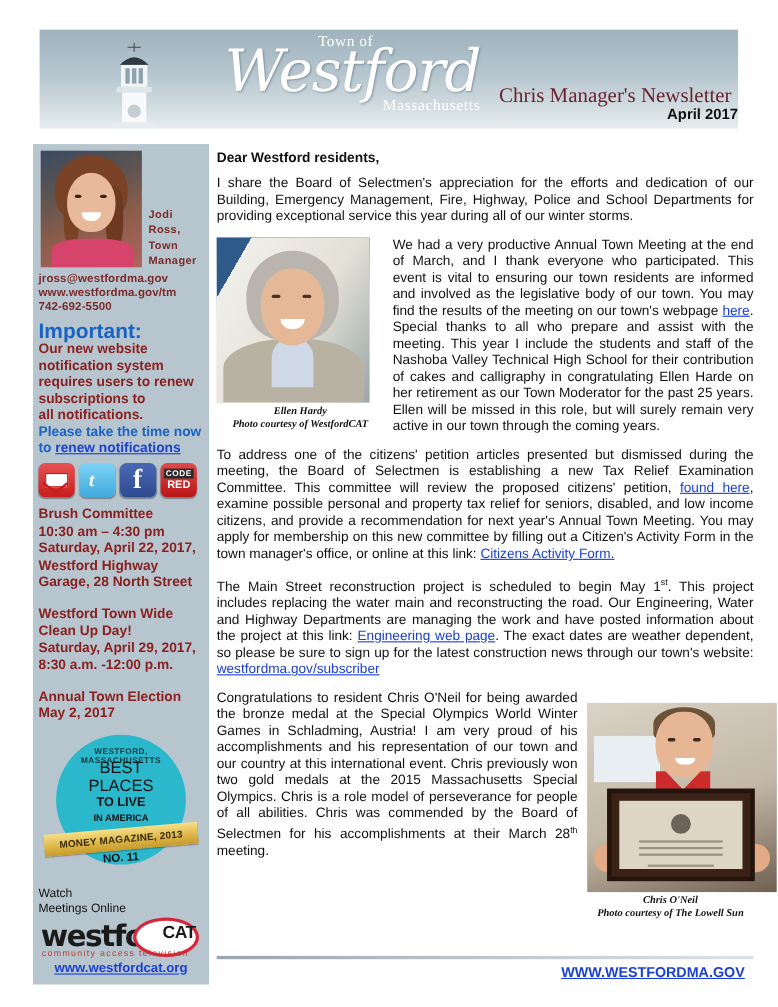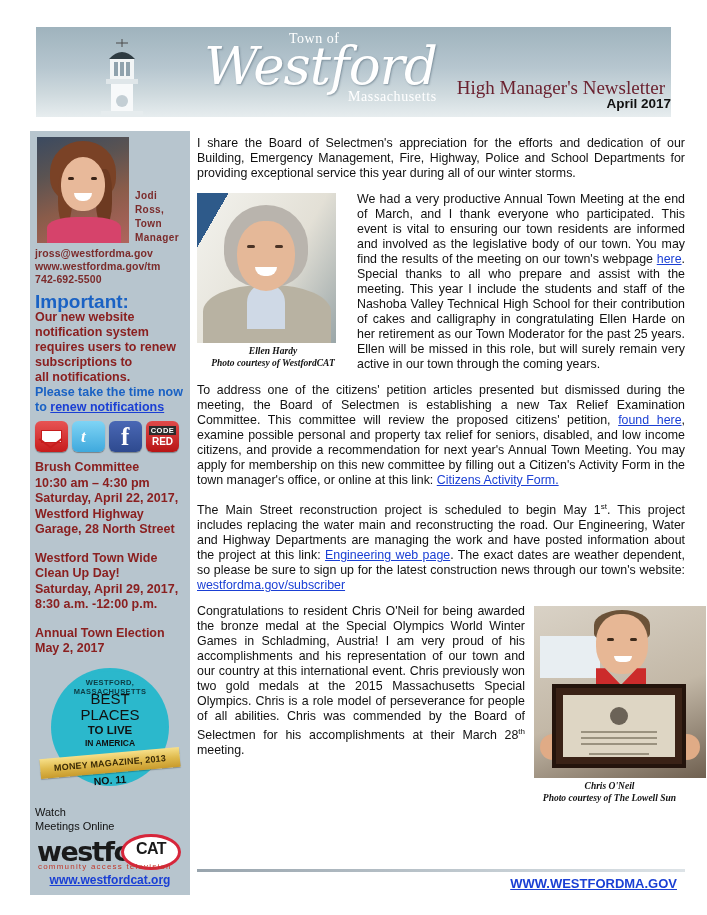--- a/index.html
+++ b/index.html
@@ -307,21 +307,21 @@
   }
   .cat-bubble {
     position: absolute;
     right: 4px; top: 0px;
     width: 54px; height: 30px;
     border: 3px solid #d6263b;
     border-radius: 50%;
     background: #ffffff;
   }
   .cat-bubble span {
-    display: block; text-align: center; line-height: 24px;
+    display: block; text-align: right; line-height: 24px;
     font-size: 16px; font-weight: bold; color: #1a1a1a; letter-spacing: -.5px;
   }
   .cat-tag {
     position: absolute;
     left: 3px; top: 28px;
     font-size: 8px;
     color: #c0392b;
     letter-spacing: 1.2px;
   }
   .cat-url {
@@ -384,21 +384,21 @@
     line-height: 11.5px;
     text-align: center;
     color: #111;
     padding-top: 3px;
   }
 
   
   #chris-fig {
     float: right;
     width: 151px;
-    margin: 2px 0 0 9px;
+    margin: 12px 0 0 9px;
   }
   #chris-photo {
     width: 172px;
     height: 172px;
     background: linear-gradient(165deg,#cbbfae 0%,#b6a896 40%,#8a7a68 100%);
     position: relative;
     overflow: hidden;
   }
   #chris-photo .room { position:absolute; inset:0; background: linear-gradient(160deg,#d9d2c6 0%,#c3b8a7 55%,#6f6050 100%); }
   #chris-photo .screen { position:absolute; left:6px; top:30px; width:60px; height:42px; background:#e8eef2; }
@@ -449,21 +449,21 @@
     <rect x="29" y="23" width="4" height="14" fill="#8fa2ad"></rect>
     <rect x="35" y="23" width="4" height="14" fill="#8fa2ad"></rect>
     <rect x="15" y="40" width="32" height="5" fill="#dfe6e9"></rect>
     <rect x="20" y="45" width="22" height="33" fill="#f7f9fa"></rect>
     <circle cx="31" cy="62" r="6" fill="#c3ced4"></circle>
     <rect x="10" y="72" width="42" height="6" fill="#e6ecee"></rect>
   </svg>
   <div class="town-of">Town of</div>
   <div class="westford-script">Westford</div>
   <div class="mass-script">Massachusetts</div>
-  <div class="tm-newsletter">High Manager's Newsletter</div>
+  <div class="tm-newsletter">Chris Manager's Newsletter</div>
 </div>
 <div id="issue-date">April 2017</div>
 
 <div id="sidebar">
 
   <div class="portrait">
     <div class="hair"></div>
       <div class="face"></div>
     <div class="eye l"></div>
       <div class="eye r"></div>
@@ -554,20 +554,21 @@
     <div class="cat-bubble">
         <span>CAT</span>
       </div>
     <div class="cat-tag">community access television</div>
   </div>
   <div class="cat-url"><a href="#">www.westfordcat.org</a></div>
 </div>
 
 <div id="main">
 
+  <div class="greeting">Dear Westford residents,</div>
 
   <p class="body">I share the Board of Selectmen's appreciation for the efforts and dedication of our Building, Emergency Management, Fire, Highway, Police and School Departments for providing exceptional service this year during all of our winter storms.</p>
 
   <div id="ellen-fig">
     <div id="ellen-photo">
       <div class="wall"></div>
       <div class="sweater"></div>
       <div class="collar"></div>
       <div class="hairE"></div>
       <div class="faceE"></div>

